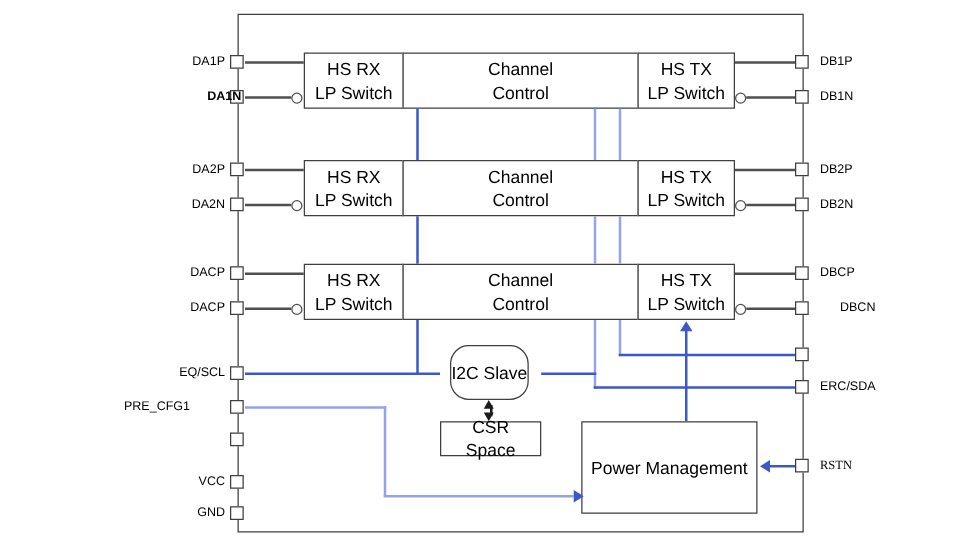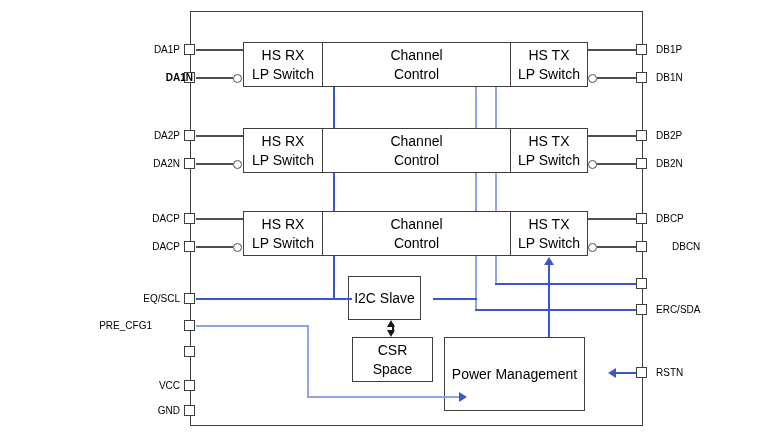--- a/index.html
+++ b/index.html
@@ -70,28 +70,28 @@
   </div>
   <div class="blk" style="left:322px;top:211px;width:189px;height:45px;">
     <span>Channel</span>
     <span>Control</span>
   </div>
   <div class="blk" style="left:510px;top:211px;width:78px;height:45px;">
     <span>HS TX</span>
     <span>LP Switch</span>
   </div>
 
-  <div class="blk" style="left:348px;top:276px;width:73px;height:44px;">
+  <div class="blk" style="left:360px;top:276px;width:63px;height:44px;border-radius:15px;">
     <span>I2C Slave</span>
   </div>
-  <div class="blk" style="left:352px;top:337px;width:81px;height:45px;">
+  <div class="blk" style="left:352px;top:337px;width:81px;height:28px;">
     <span>CSR</span>
     <span>Space</span>
   </div>
-  <div class="blk" style="left:444px;top:337px;width:141px;height:74px;">
+  <div class="blk" style="left:465px;top:337px;width:141px;height:74px;">
     <span>Power Management</span>
   </div>
 
   <div class="gs" style="left:196px;top:49px;width:47px;"></div>
   <div class="gs" style="left:196px;top:77px;width:37px;"></div>
   <div class="gs" style="left:196px;top:135px;width:47px;"></div>
   <div class="gs" style="left:196px;top:163px;width:37px;"></div>
   <div class="gs" style="left:196px;top:218px;width:47px;"></div>
   <div class="gs" style="left:196px;top:246px;width:37px;"></div>
   <div class="gs" style="left:588px;top:49px;width:48px;"></div>
@@ -171,15 +171,15 @@
   <div class="pin" style="left:636px;top:304px;"></div>
   <div class="pin" style="left:636px;top:367px;"></div>
 
   <div class="lbl" style="left:656px;top:41px;">DB1P</div>
   <div class="lbl" style="left:656px;top:69px;">DB1N</div>
   <div class="lbl" style="left:656px;top:127px;">DB2P</div>
   <div class="lbl" style="left:656px;top:155px;">DB2N</div>
   <div class="lbl" style="left:656px;top:210px;">DBCP</div>
   <div class="lbl" style="left:672px;top:238px;">DBCN</div>
   <div class="lbl" style="left:656px;top:301px;">ERC/SDA</div>
-  <div class="lbl" style="left:656px;top:364px;">RSTN</div>
+  <div class="lbl" style="left:656px;top:364px;font-family:Liberation Serif, serif;">RSTN</div>
 
 </div>
 
 </body></html>

